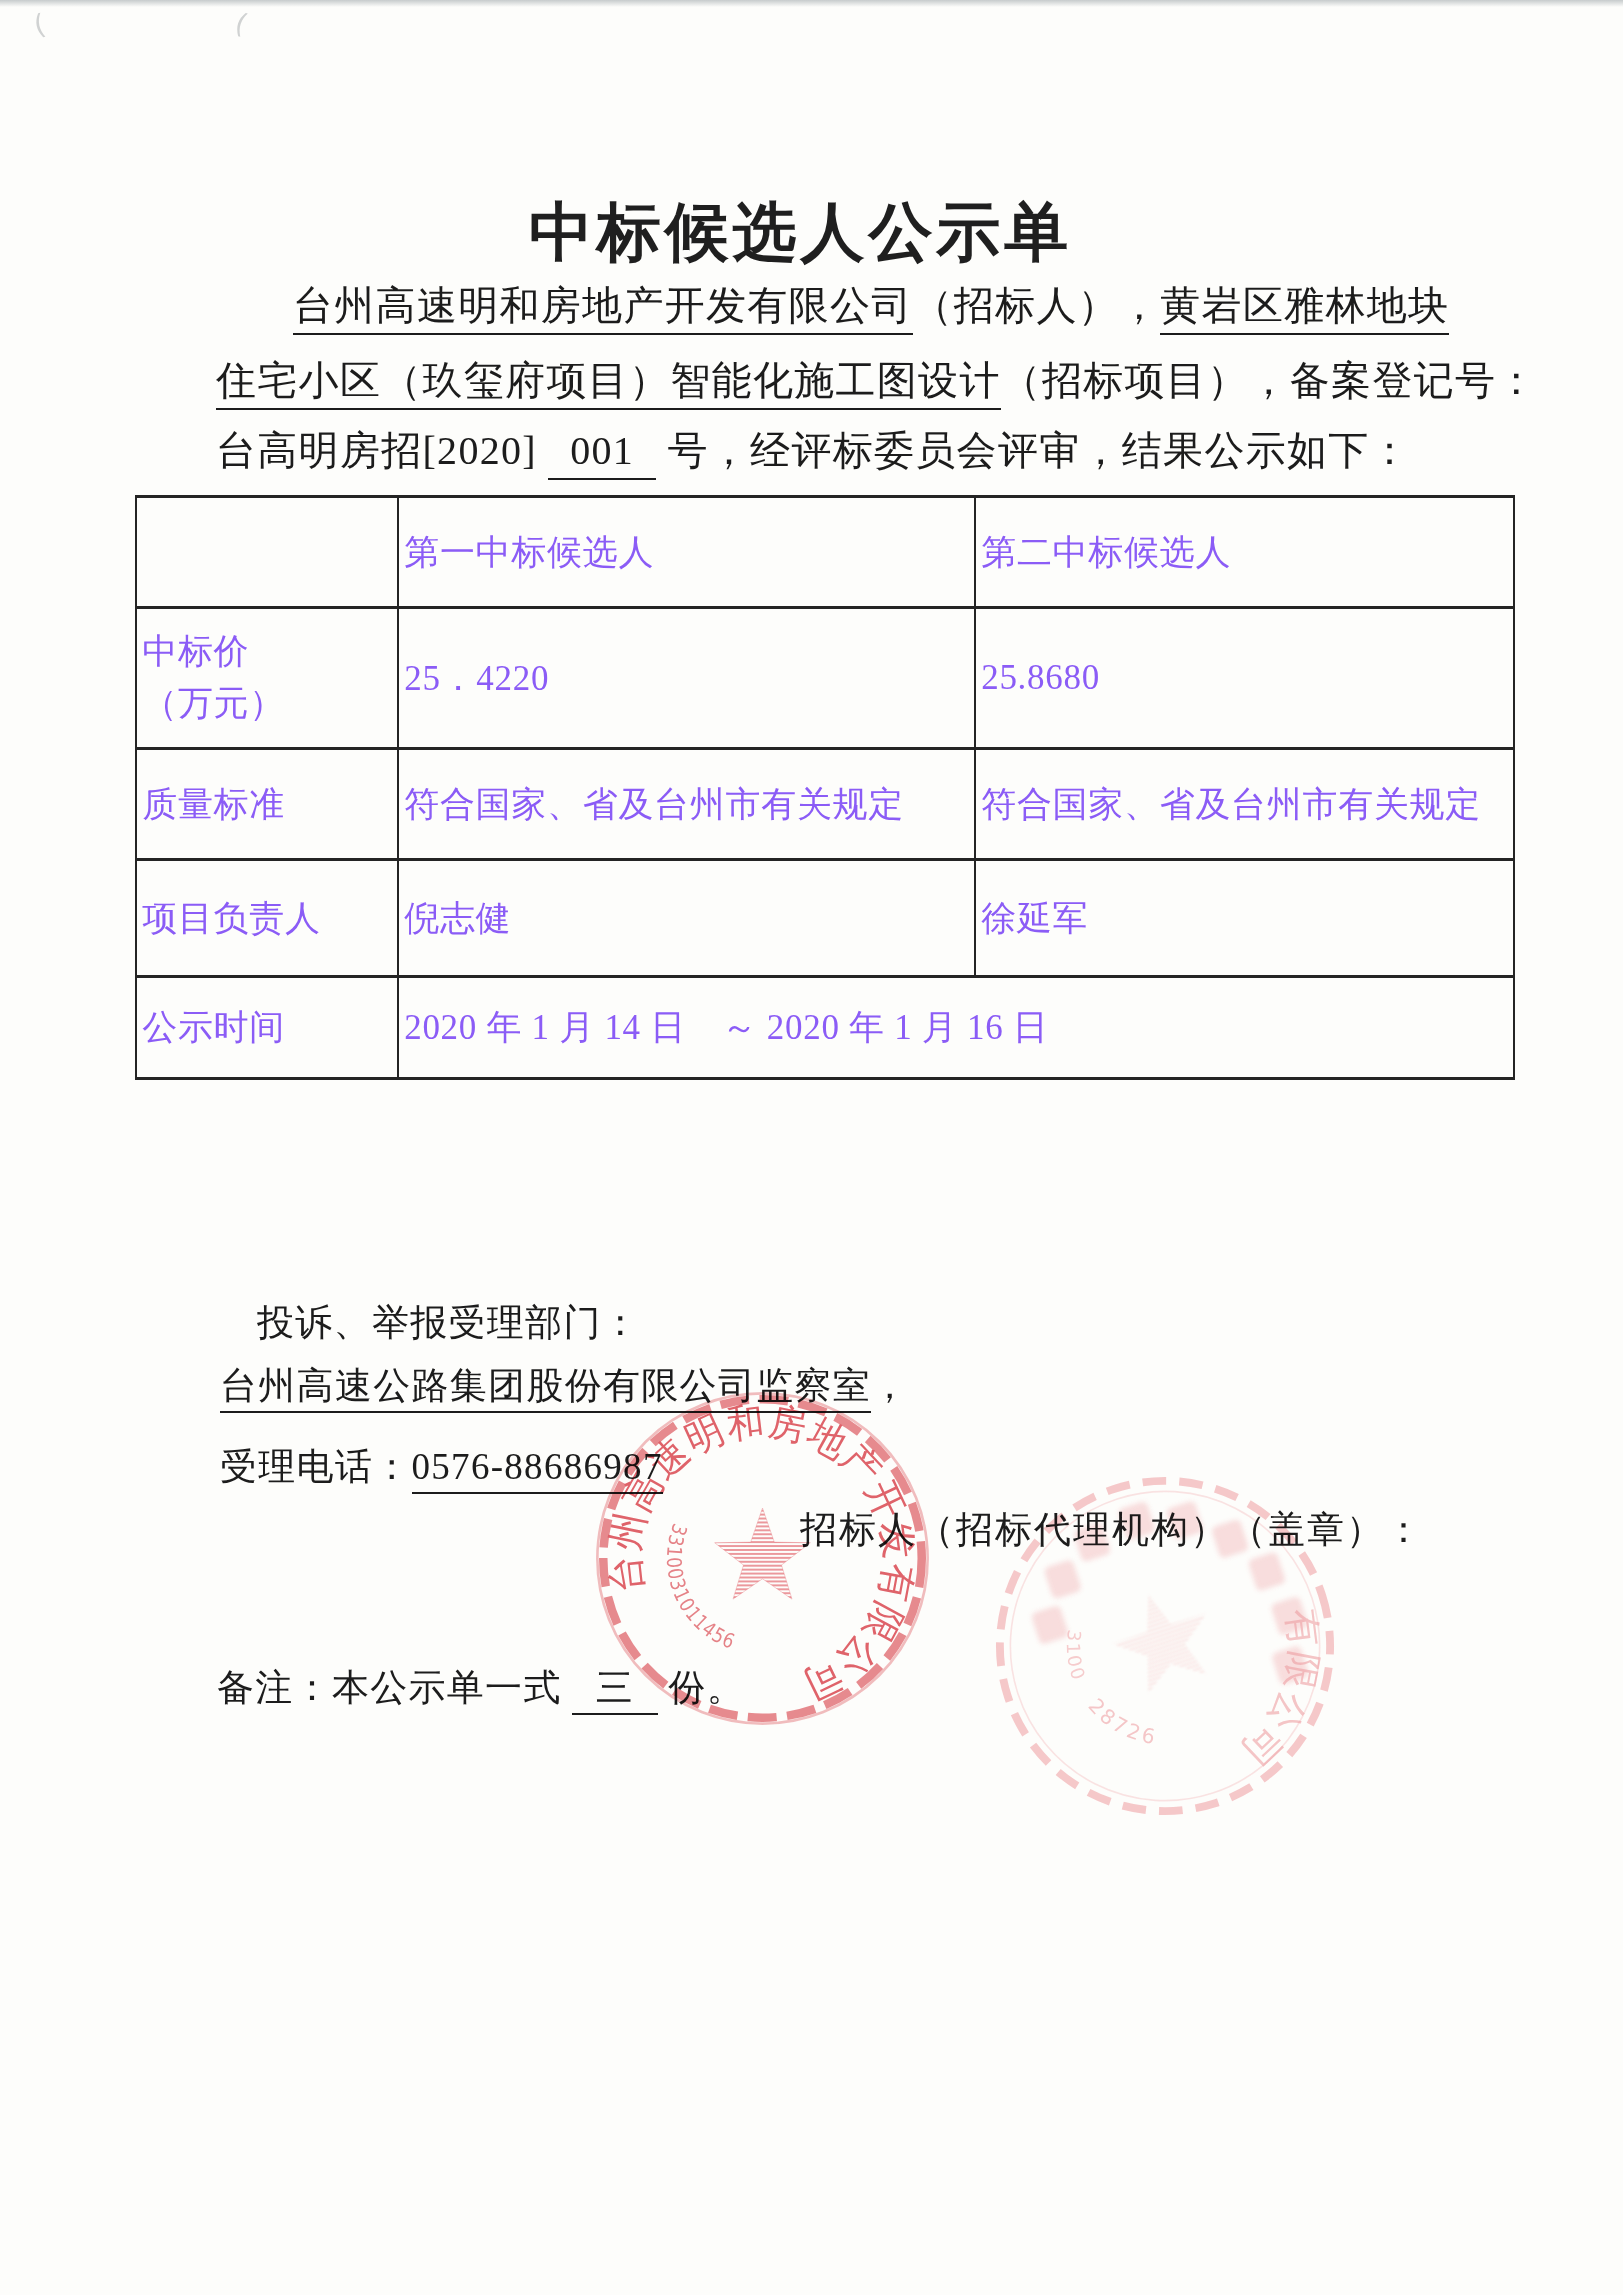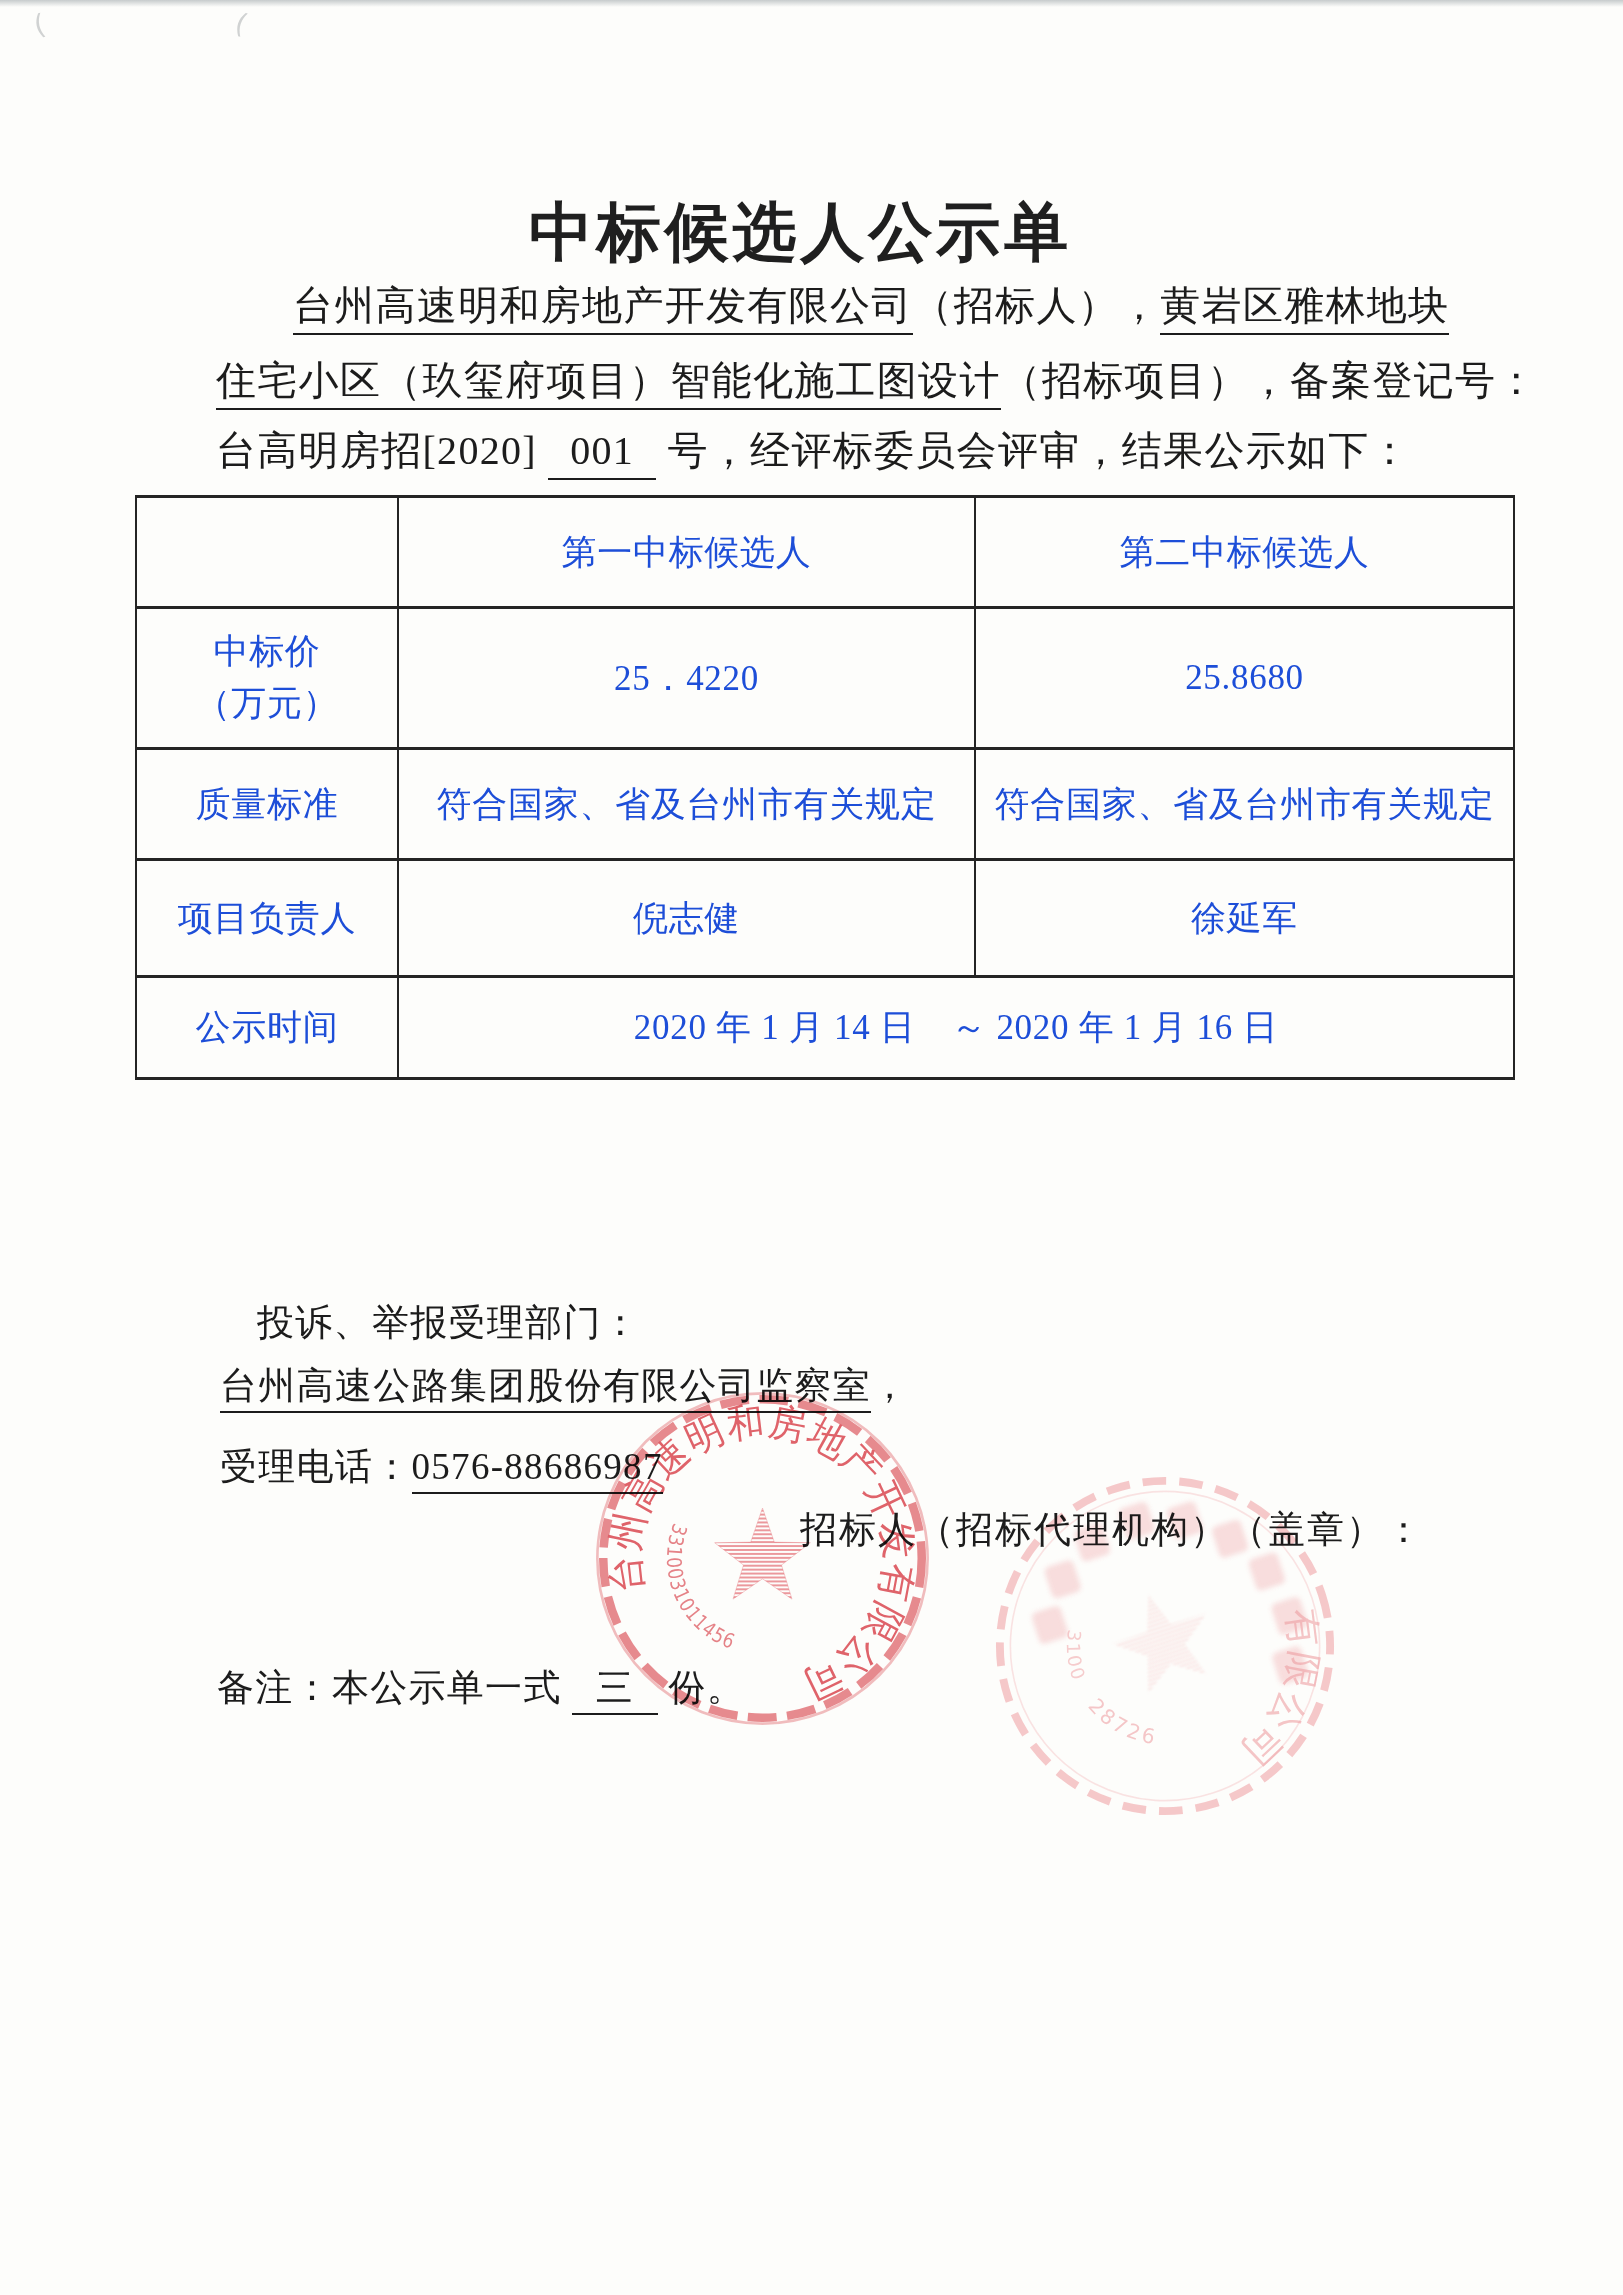--- a/index.html
+++ b/index.html
@@ -32,22 +32,22 @@
   .u{border-bottom:2.6px solid #1c1c1c;padding-bottom:4.6px;}
   .blank001{border-bottom:2.6px solid #1c1c1c;padding:0 22px 4.6px 22px;}
 
   table.doc{
     position:absolute;left:135px;top:495px;
     width:1378px;border-collapse:collapse;table-layout:fixed;
   }
   table.doc td{
     border:2px solid #242424;
     border-top-width:3.3px;border-bottom-width:3.3px;
-    text-align:center;vertical-align:middle;
-    font-size:35px;letter-spacing:0.7px;color:#1d4ed8;
+    vertical-align:middle;
+    font-size:35px;letter-spacing:0.7px;color:#8b5cf6;
     padding:0 5.2px;overflow:hidden;
   }
   .rh0{height:111px}.rh1{height:117px}.rh2{height:141px}
   .rh3{height:110px}.rh4{height:111px}.rh5{height:117px}.rh6{height:102px}
   .two-line{line-height:1.5;}
   .dur{line-height:1.55;font-size:35px;}
   .price{font-size:37px;letter-spacing:1.3px;}
   .ptime{font-size:37px;letter-spacing:2px;}
 
   .f-line{position:absolute;font-size:37px;letter-spacing:1.3px;white-space:nowrap;}

